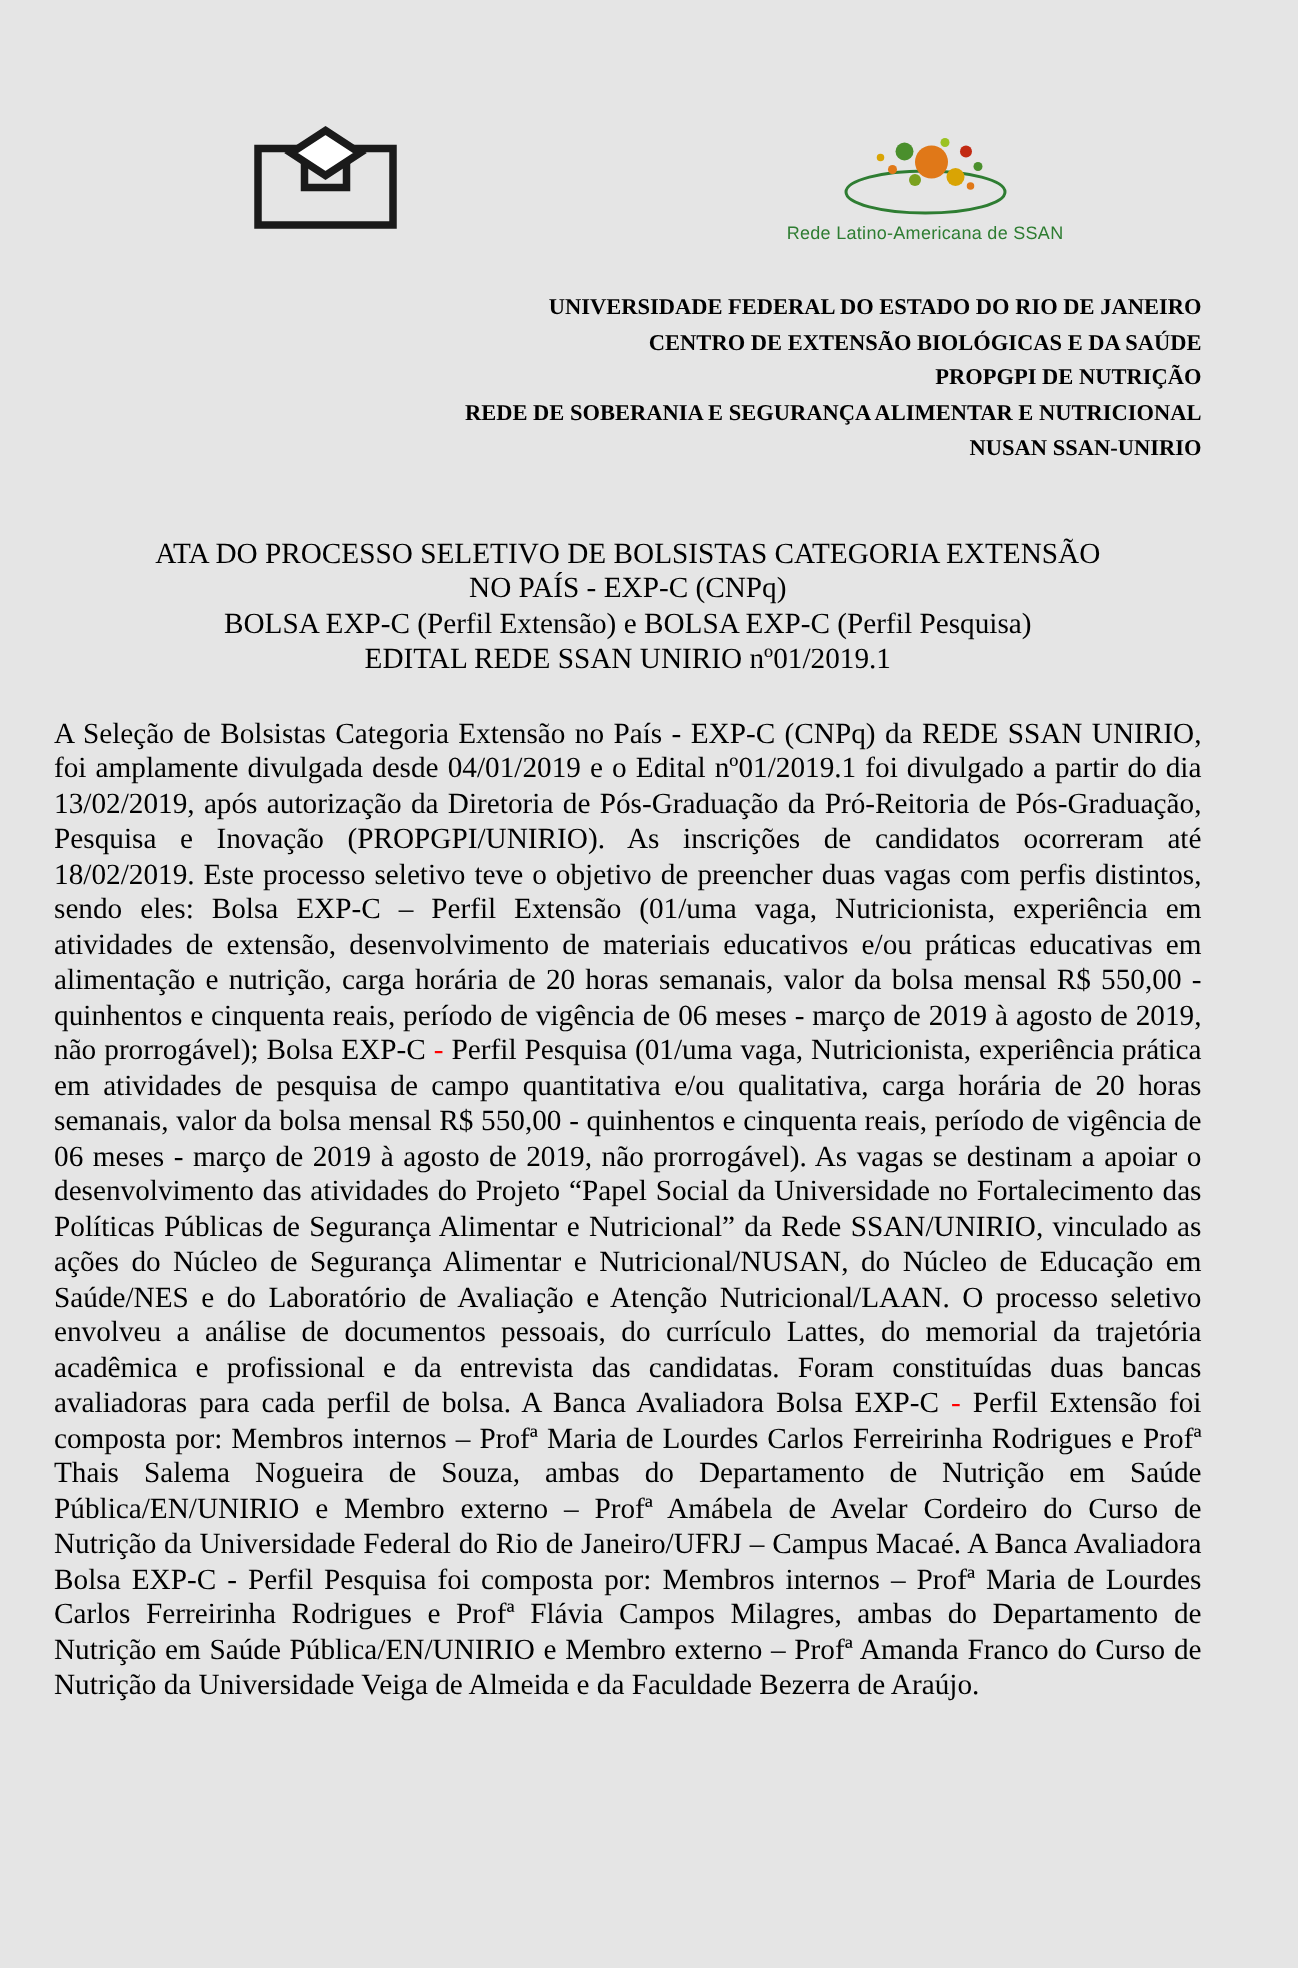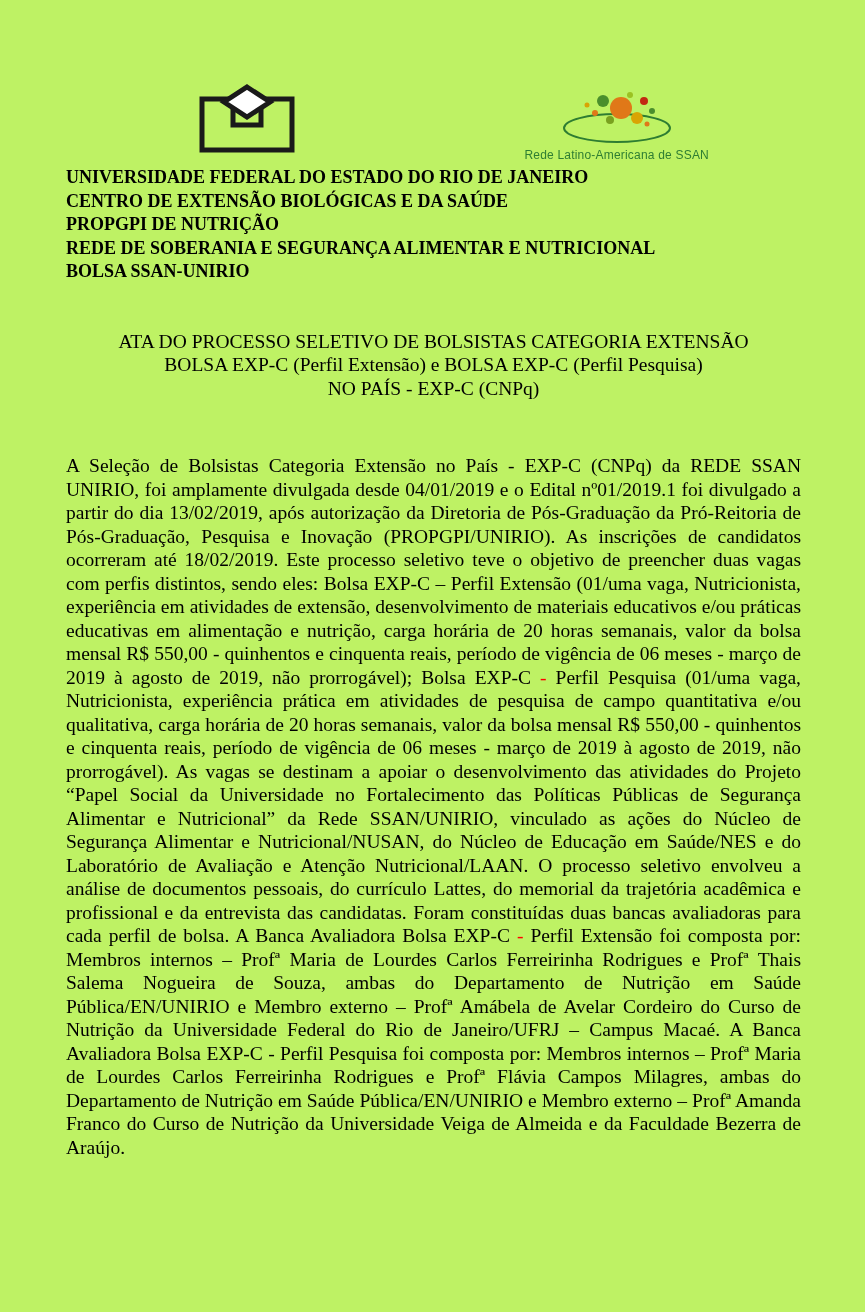--- a/index.html
+++ b/index.html
@@ -1,22 +1,22 @@
 <!DOCTYPE html>
 <html lang="pt" style="--accent_red: #ff0000; --logo_green: #2e7d32; --text: #000000; --page_background: #ffffff;"><head>
 <meta charset="utf-8">
 <style>
   html, body { margin: 0; padding: 0; background: #ffffff; }
   .page {
     width: 865px;
     min-height: 1312px;
     box-sizing: border-box;
     margin: 0 auto;
-    background: #bef264;
-    padding: 84px 64px 40px 66px;
+    background: #e5e5e5;
+    padding: 84px 64px 40px 36px;
     font-family: "Liberation Serif", serif;
     color: #000000;
   }
   .logo-row {
     display: flex;
     justify-content: space-between;
     align-items: flex-start;
     padding: 0 92px 0 128px;
     min-height: 82px;
   }
@@ -29,37 +29,38 @@
   }
   .logo-caption {
     font-family: "Liberation Sans", sans-serif;
     font-size: 12px;
     letter-spacing: 0.2px;
     color: var(--logo_green, #2e7d32);
     margin-top: 2px;
     white-space: nowrap;
   }
   .header {
-    text-align: left;
+    text-align: right;
     font-weight: bold;
-    font-size: 18px;
+    font-size: 15px;
     line-height: 23.5px;
+    margin-top: 28px;
   }
   .doc-title {
     text-align: center;
     font-weight: normal;
     font-size: 19.5px;
     line-height: 23.5px;
     margin-top: 46px;
   }
   .body-text {
     text-align: justify;
     font-size: 19.5px;
     line-height: 23.5px;
-    margin: 54px 0 0 0;
+    margin: 26px 0 0 0;
   }
   .red { color: var(--accent_red, #ff0000); }
 </style>
 </head>
 <body>
 
 <div class="page">
 
   <div class="logo-row">
     <div class="logo-left">
@@ -84,24 +85,25 @@
       </svg>
       <div class="logo-caption">Rede Latino-Americana de SSAN</div>
     </div>
   </div>
 
   <div class="header">
     <div>UNIVERSIDADE FEDERAL DO ESTADO DO RIO DE JANEIRO</div>
     <div>CENTRO DE EXTENSÃO BIOLÓGICAS E DA SAÚDE</div>
     <div>PROPGPI DE NUTRIÇÃO</div>
     <div>REDE DE SOBERANIA E SEGURANÇA ALIMENTAR E NUTRICIONAL</div>
-    <div>BOLSA SSAN-UNIRIO</div>
+    <div>NUSAN SSAN-UNIRIO</div>
   </div>
 
   <div class="doc-title">
     <div>ATA DO PROCESSO SELETIVO DE BOLSISTAS CATEGORIA EXTENSÃO</div>
+    <div>NO PAÍS - EXP-C (CNPq)</div>
     <div>BOLSA EXP-C (Perfil Extensão) e BOLSA EXP-C (Perfil Pesquisa)</div>
-    <div>NO PAÍS - EXP-C (CNPq)</div>
+    <div>EDITAL REDE SSAN UNIRIO nº01/2019.1</div>
   </div>
 
   <p class="body-text"><span>A Seleção de Bolsistas Categoria Extensão no País - EXP-C (CNPq) da REDE SSAN UNIRIO, foi amplamente divulgada desde 04/01/2019 e o Edital nº01/2019.1 foi divulgado a partir do dia 13/02/2019, após autorização da Diretoria de Pós-Graduação da Pró-Reitoria de Pós-Graduação, Pesquisa e Inovação (PROPGPI/UNIRIO). As inscrições de candidatos ocorreram até 18/02/2019. Este processo seletivo teve o objetivo de preencher duas vagas com perfis distintos, sendo eles: Bolsa EXP-C – Perfil Extensão (01/uma vaga, Nutricionista, experiência em atividades de extensão, desenvolvimento de materiais educativos e/ou práticas educativas em alimentação e nutrição, carga horária de 20 horas semanais, valor da bolsa mensal R$ 550,00 - quinhentos e cinquenta reais, período de vigência de 06 meses - março de 2019 à agosto de 2019, não prorrogável); Bolsa EXP-C </span><span class="red">- </span><span>Perfil Pesquisa (01/uma vaga, Nutricionista, experiência prática em atividades de pesquisa de campo quantitativa e/ou qualitativa, carga horária de 20 horas semanais, valor da bolsa mensal R$ 550,00 - quinhentos e cinquenta reais, período de vigência de 06 meses - março de 2019 à agosto de 2019, não prorrogável). As vagas se destinam a apoiar o desenvolvimento das atividades do Projeto “Papel Social da Universidade no Fortalecimento das Políticas Públicas de Segurança Alimentar e Nutricional” da Rede SSAN/UNIRIO, vinculado as ações do Núcleo de Segurança Alimentar e Nutricional/NUSAN, do Núcleo de Educação em Saúde/NES e do Laboratório de Avaliação e Atenção Nutricional/LAAN. O processo seletivo envolveu a análise de documentos pessoais, do currículo Lattes, do memorial da trajetória acadêmica e profissional e da entrevista das candidatas. Foram constituídas duas bancas avaliadoras para cada perfil de bolsa. A Banca Avaliadora Bolsa EXP-C </span><span class="red">- </span><span>Perfil Extensão foi composta por: Membros internos – Profª Maria de Lourdes Carlos Ferreirinha Rodrigues e Profª Thais Salema Nogueira de Souza, ambas do Departamento de Nutrição em Saúde Pública/EN/UNIRIO e Membro externo – Profª Amábela de Avelar Cordeiro do Curso de Nutrição da Universidade Federal do Rio de Janeiro/UFRJ – Campus Macaé. A Banca Avaliadora Bolsa EXP-C - Perfil Pesquisa foi composta por: Membros internos – Profª Maria de Lourdes Carlos Ferreirinha Rodrigues e Profª Flávia Campos Milagres, ambas do Departamento de Nutrição em Saúde Pública/EN/UNIRIO e Membro externo – Profª Amanda Franco do Curso de Nutrição da Universidade Veiga de Almeida e da Faculdade Bezerra de Araújo.</span></p>
 
 </div>
 
 </body></html>

